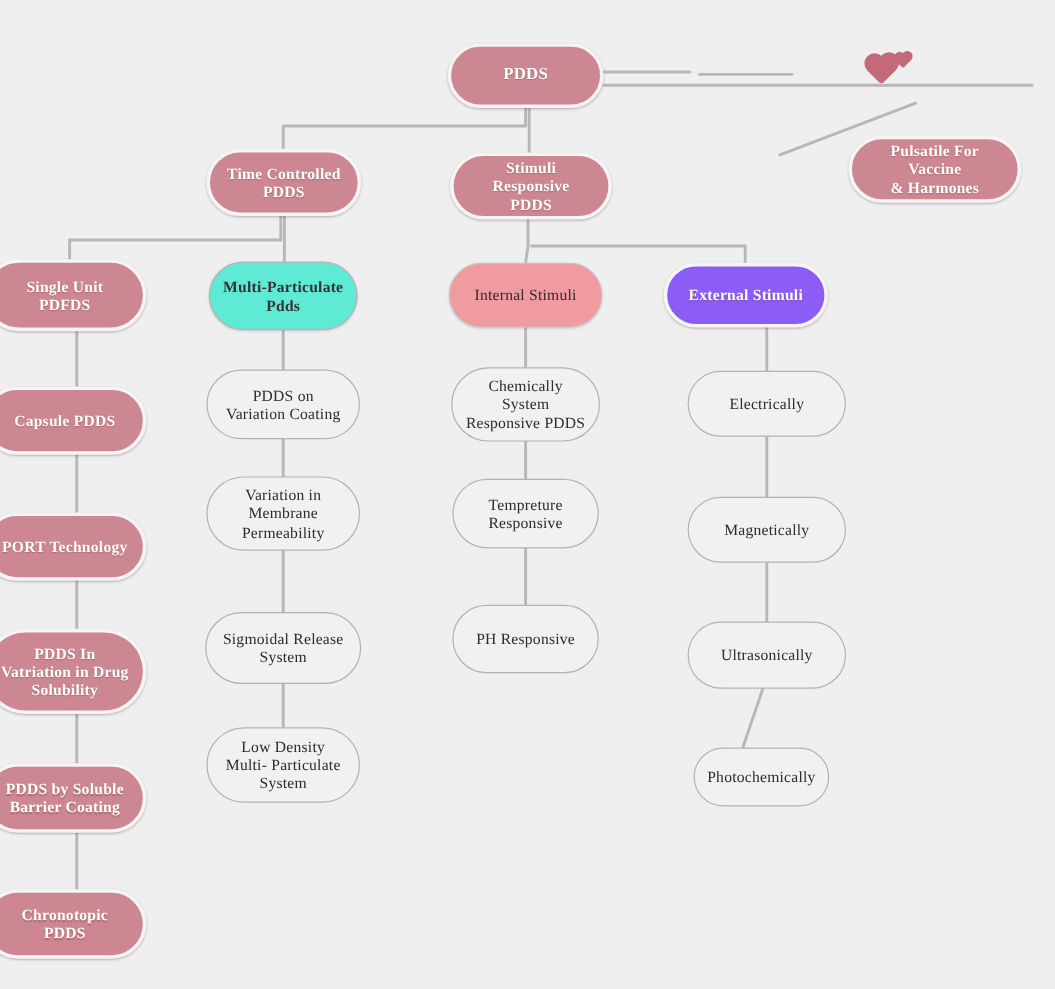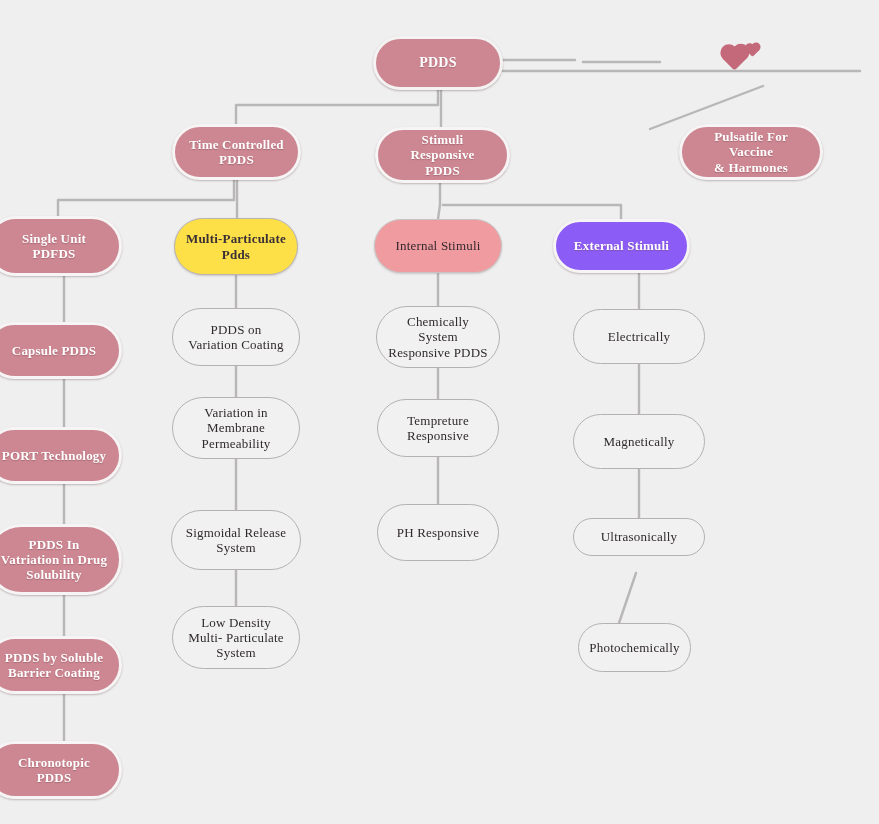--- a/index.html
+++ b/index.html
@@ -63,21 +63,21 @@
   .v-strong-dark {
     background: #8b5cf6;
     color: #ffffff;
     border: 3px solid #f6f4f4;
     font-weight: bold;
     font-size: 13px;
     box-shadow: 0 1px 2px rgba(90,60,65,.33);
     text-shadow: 0 1px 1px rgba(120,70,80,.45);
   }
   .v-muted {
-    background: #fde047;
+    background: #5eead4;
     color: #3b3036;
     border: 1.5px solid #b9b3b3;
     font-weight: bold;
     font-size: 13px;
     box-shadow: 0 1px 2px rgba(120,100,105,.28);
   }
   .v-salmon {
     background: #f09b9f;
     color: #34292f;
     border: 1.5px solid #c9c3c3;
@@ -159,21 +159,21 @@
         <path d="M 636 573 L 619 623"></path>
       </g>
   </svg>
 
   <div id="node-layer">
       <div class="node v-root" style="left: 373px; top: 36px; width: 130px; height: 54px;">PDDS</div>
       <div class="node v-strong" style="left: 172px; top: 124px; width: 129px; height: 56px;">Time Controlled
 PDDS</div>
       <div class="node v-strong" style="left: 375px; top: 127px; width: 135px; height: 56px;">Stimuli Responsive
 PDDS</div>
-      <div class="node v-strong" style="left: 679px; top: 113px; width: 144px; height: 56px; margin-top: 11px;">Pulsatile For Vaccine
+      <div class="node v-strong" style="left: 707px; top: 113px; width: 144px; height: 56px;">Pulsatile For Vaccine
 &amp; Harmones</div>
       <div class="node v-strong" style="left: -14px; top: 216px; width: 136px; height: 60px;">Single Unit
 PDFDS</div>
       <div class="node v-muted" style="left: 174px; top: 218px; width: 124px; height: 57px;">Multi-Particulate
 Pdds</div>
       <div class="node v-salmon" style="left: 374px; top: 219px; width: 128px; height: 54px;">Internal Stimuli</div>
       <div class="node v-strong-dark" style="left: 553px; top: 219px; width: 137px; height: 54px;">External Stimuli</div>
       <div class="node v-strong" style="left: -14px; top: 322px; width: 136px; height: 57px;">Capsule PDDS</div>
       <div class="node v-strong" style="left: -14px; top: 427px; width: 136px; height: 57px;">PORT Technology</div>
       <div class="node v-strong" style="left: -14px; top: 524px; width: 136px; height: 71px;">PDDS In
@@ -194,21 +194,21 @@
 Multi- Particulate
 System</div>
       <div class="node v-plain" style="left: 376px; top: 306px; width: 124px; height: 62px;">Chemically
 System
 Responsive PDDS</div>
       <div class="node v-plain" style="left: 377px; top: 399px; width: 122px; height: 58px;">Tempreture
 Responsive</div>
       <div class="node v-plain" style="left: 377px; top: 504px; width: 122px; height: 57px;">PH Responsive</div>
       <div class="node v-plain" style="left: 573px; top: 309px; width: 132px; height: 55px;">Electrically</div>
       <div class="node v-plain" style="left: 573px; top: 414px; width: 132px; height: 55px;">Magnetically</div>
-      <div class="node v-plain" style="left: 573px; top: 518px; width: 132px; height: 38px;">Ultrasonically</div>
+      <div class="node v-plain" style="left: 573px; top: 518px; width: 132px; height: 56px;">Ultrasonically</div>
       <div class="node v-plain" style="left: 578px; top: 623px; width: 113px; height: 49px;">Photochemically</div>
     </div>
 
   <div id="hearts">
     <span class="heart big"></span>
     <span class="heart small"></span>
   </div>
 
 </div>
 

